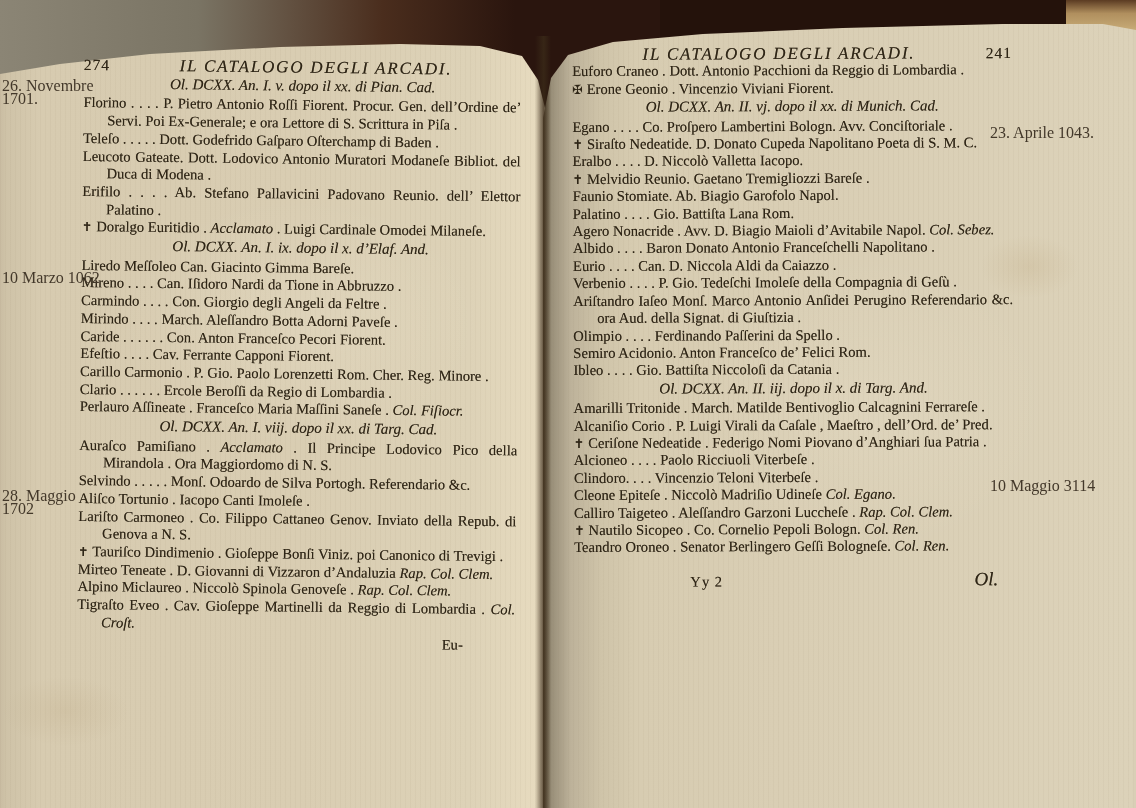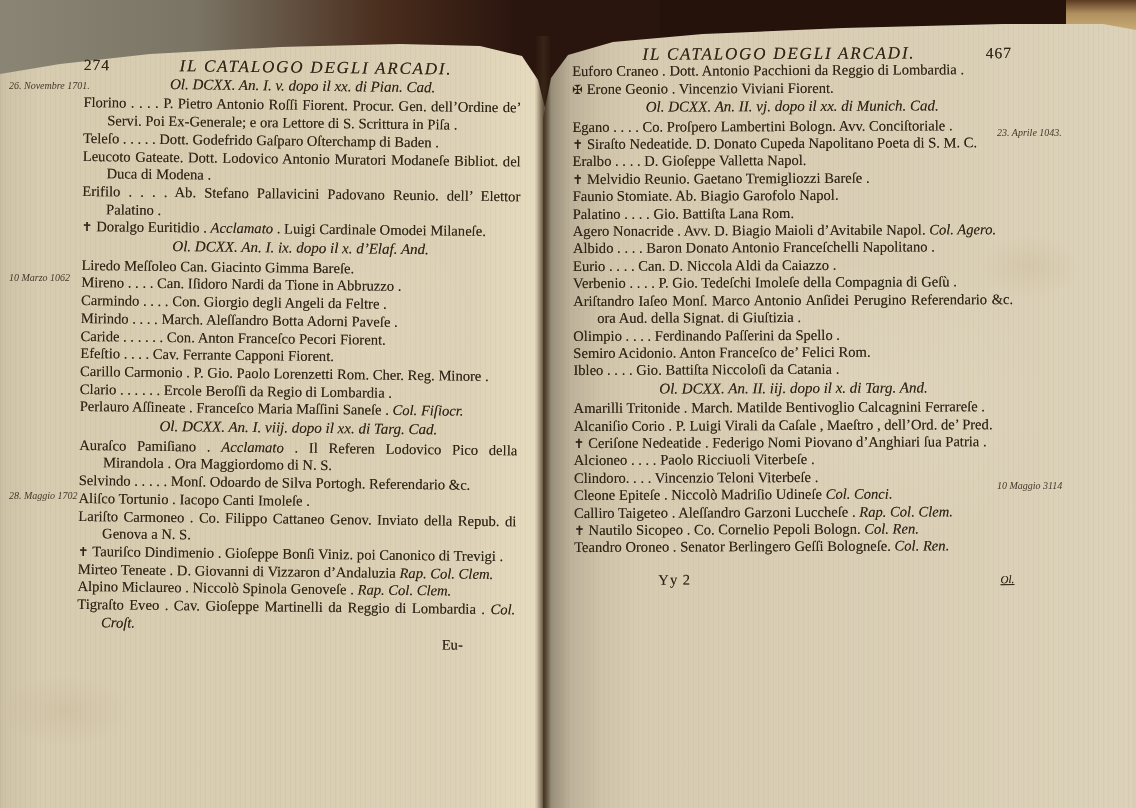--- a/index.html
+++ b/index.html
@@ -49,28 +49,28 @@
   .textblock.right{left:572px;top:46px;width:440px;line-height:17.4px;transform:rotate(-.25deg);transform-origin:top left;}
   .page-header{display:flex;align-items:baseline;}
   .page-num{font-size:15.5px;letter-spacing:1px;}
   .running-title{flex:1;text-align:center;font-style:italic;font-size:17px;letter-spacing:1.8px;white-space:nowrap;}
   .section-line{text-align:center;font-style:italic;font-size:15px;margin:1px 0 2px;}
   .entry{text-align:justify;padding-left:24px;text-indent:-24px;}
   .it{font-style:italic;}
   .cross{font-family:"DejaVu Sans","Liberation Serif",sans-serif;font-size:12.5px;}
   .catchword-line{text-align:right;padding-right:52px;}
   .sig-row{display:flex;margin-top:15px;align-items:baseline;}
-  .sig-mark{margin-left:84px;letter-spacing:1px;}
-  .catchword-right{margin-left:auto;font-style:italic;font-size:11px;text-decoration:underline;}
+  .sig-mark{margin-left:116px;letter-spacing:1px;}
+  .catchword-right{margin-left:auto;margin-right:16px;font-style:italic;font-size:19px;}
   .margin-notes{position:absolute;top:0;height:808px;}
   .margin-notes.left{left:2px;width:104px;}
   .margin-notes.right{left:990px;width:146px;}
   .margin-note{
-    position:absolute;left:7px;width:100%;
-    font-style:italic;font-size:10px;line-height:12.5px;color:#43382a;
+    position:absolute;left:0;width:100%;
+    font-size:16px;line-height:12.5px;color:#43382a;
   }
 </style>
 </head>
 <body>
 
 <div class="bg-top-left"></div>
 <div class="bg-top-right-edge"></div>
 
 <div class="page page-left"></div>
 <div class="page page-right"></div>
@@ -92,62 +92,62 @@
       <div class="entry"><span>Liredo Meſſoleo Can. Giacinto Gimma Bareſe.</span></div>
       <div class="entry"><span>Mireno . . . .  Can. Iſidoro Nardi da Tione in Abbruzzo .</span></div>
       <div class="entry"><span>Carmindo . . . .  Con. Giorgio degli Angeli da Feltre .</span></div>
       <div class="entry"><span>Mirindo . . . .  March. Aleſſandro Botta Adorni Paveſe .</span></div>
       <div class="entry"><span>Caride . . . . . .  Con. Anton Franceſco Pecori Fiorent.</span></div>
       <div class="entry"><span>Efeſtio . . . .  Cav. Ferrante Capponi Fiorent.</span></div>
       <div class="entry"><span>Carillo Carmonio .  P. Gio. Paolo Lorenzetti Rom. Cher.  Reg. Minore .</span></div>
       <div class="entry"><span>Clario . . . . . .  Ercole Beroſſi da Regio di Lombardia .</span></div>
       <div class="entry"><span>Perlauro Aſſineate .  Franceſco Maria  Maſſini Saneſe  . </span><span class="it">Col. Fi­ſiocr.</span></div>
       <div class="section-line">Ol. DCXX. An. I. viij. dopo il xx. di Targ. Cad.</div>
-      <div class="entry"><span>Auraſco Pamiſiano . </span><span class="it">Acclamato</span><span> . Il Referen Lodovico Pico del­la Mirandola .  Ora Maggiordomo di N. S.</span></div>
+      <div class="entry"><span>Auraſco Pamiſiano . </span><span class="it">Acclamato</span><span> . Il Principe Lodovico Pico del­la Mirandola .  Ora Maggiordomo di N. S.</span></div>
       <div class="entry"><span>Selvindo . . . . .  Monſ. Odoardo de Silva Portogh. Referen­dario &amp;c.</span></div>
       <div class="entry"><span>Aliſco Tortunio .  Iacopo Canti Imoleſe .</span></div>
       <div class="entry"><span>Lariſto Carmoneo .  Co. Filippo Cattaneo Genov. Inviato del­la Repub. di Genova a N. S.</span></div>
       <div class="entry"><span class="cross">✝ </span><span>Tauriſco Dindimenio .  Gioſeppe Bonſi Viniz. poi Canoni­co di Trevigi .</span></div>
       <div class="entry"><span>Mirteo Teneate .  D. Giovanni di Vizzaron d’Andaluzia </span><span class="it">Rap. Col. Clem.</span></div>
       <div class="entry"><span>Alpino Miclaureo .  Niccolò Spinola Genoveſe . </span><span class="it">Rap. Col. Clem.</span></div>
       <div class="entry"><span>Tigraſto Eveo .  Cav.  Gioſeppe Martinelli da Reggio di Lom­bardia . </span><span class="it">Col. Croſt.</span></div>
     </div>
   <div class="catchword-line">Eu-</div>
 </div>
 
 <div class="textblock right">
   <div class="page-header">
     <span class="running-title">IL CATALOGO DEGLI ARCADI.</span>
-    <span class="page-num">467</span>
+    <span class="page-num">241</span>
   </div>
   <div>
       <div class="entry"><span>Euforo Craneo .  Dott. Antonio Pacchioni da Reggio di Lom­bardia .</span></div>
       <div class="entry"><span class="cross">✠ </span><span>Erone Geonio .  Vincenzio Viviani Fiorent.</span></div>
       <div class="section-line">Ol. DCXX. An. II. vj. dopo il xx. di Munich. Cad.</div>
       <div class="entry"><span>Egano . . . .  Co. Proſpero Lambertini Bologn. Avv. Conci­ſtoriale .</span></div>
       <div class="entry"><span class="cross">✝ </span><span>Siraſto Nedeatide.  D. Donato Cupeda Napolitano Poeta di S. M. C.</span></div>
-      <div class="entry"><span>Eralbo . . . .  D. Gioſeppe Valletta Napol.</span></div>
+      <div class="entry"><span>Eralbo . . . .  D. Niccolò Valletta Iacopo.</span></div>
       <div class="entry"><span class="cross">✝ </span><span>Melvidio Reunio.  Gaetano Tremigliozzi Bareſe .</span></div>
       <div class="entry"><span>Faunio Stomiate.  Ab. Biagio Garofolo Napol.</span></div>
       <div class="entry"><span>Palatino . . . .  Gio. Battiſta Lana Rom.</span></div>
-      <div class="entry"><span>Agero Nonacride .  Avv. D. Biagio Maioli d’Avitabile  Napol. </span><span class="it">Col. Agero.</span></div>
+      <div class="entry"><span>Agero Nonacride .  Avv. D. Biagio Maioli d’Avitabile  Napol. </span><span class="it">Col. Sebez.</span></div>
       <div class="entry"><span>Albido . . . .  Baron Donato Antonio Franceſchelli  Napo­litano .</span></div>
       <div class="entry"><span>Eurio . . . .  Can. D. Niccola Aldi da Caiazzo .</span></div>
       <div class="entry"><span>Verbenio . . . .  P. Gio. Tedeſchi Imoleſe della  Compagnia di Geſù .</span></div>
       <div class="entry"><span>Ariſtandro Iaſeo Monſ. Marco Antonio Anſidei Perugino Refe­rendario &amp;c. ora Aud. della Signat. di Giuſtizia .</span></div>
       <div class="entry"><span>Olimpio . . . .  Ferdinando Paſſerini da Spello .</span></div>
       <div class="entry"><span>Semiro Acidonio.  Anton Franceſco de’ Felici Rom.</span></div>
       <div class="entry"><span>Ibleo . . . .  Gio. Battiſta Niccoloſi da Catania .</span></div>
       <div class="section-line">Ol. DCXX. An. II. iij. dopo il x. di Targ. And.</div>
       <div class="entry"><span>Amarilli Tritonide .  March.  Matilde Bentivoglio Calcagnini Ferrareſe .</span></div>
       <div class="entry"><span>Alcaniſio Corio .  P. Luigi Virali da Caſale , Maeſtro , dell’Ord. de’ Pred.</span></div>
       <div class="entry"><span class="cross">✝ </span><span>Ceriſone Nedeatide .  Federigo Nomi Piovano d’Anghiari ſua Patria .</span></div>
       <div class="entry"><span>Alcioneo . . . .  Paolo Ricciuoli Viterbeſe .</span></div>
       <div class="entry"><span>Clindoro. . . .  Vincenzio Teloni Viterbeſe .</span></div>
-      <div class="entry"><span>Cleone Epiteſe .  Niccolò Madriſio Udineſe </span><span class="it">Col. Conci.</span></div>
+      <div class="entry"><span>Cleone Epiteſe .  Niccolò Madriſio Udineſe </span><span class="it">Col. Egano.</span></div>
       <div class="entry"><span>Calliro Taigeteo .  Aleſſandro Garzoni Luccheſe . </span><span class="it">Rap. Col. Clem.</span></div>
       <div class="entry"><span class="cross">✝ </span><span>Nautilo Sicopeo .  Co. Cornelio Pepoli Bologn. </span><span class="it">Col. Ren.</span></div>
       <div class="entry"><span>Teandro Oroneo .  Senator Berlingero Geſſi Bologneſe. </span><span class="it">Col. Ren.</span></div>
     </div>
   <div class="sig-row">
     <span class="sig-mark">Yy 2</span>
     <span class="catchword-right">Ol.</span>
   </div>
 </div>
 

